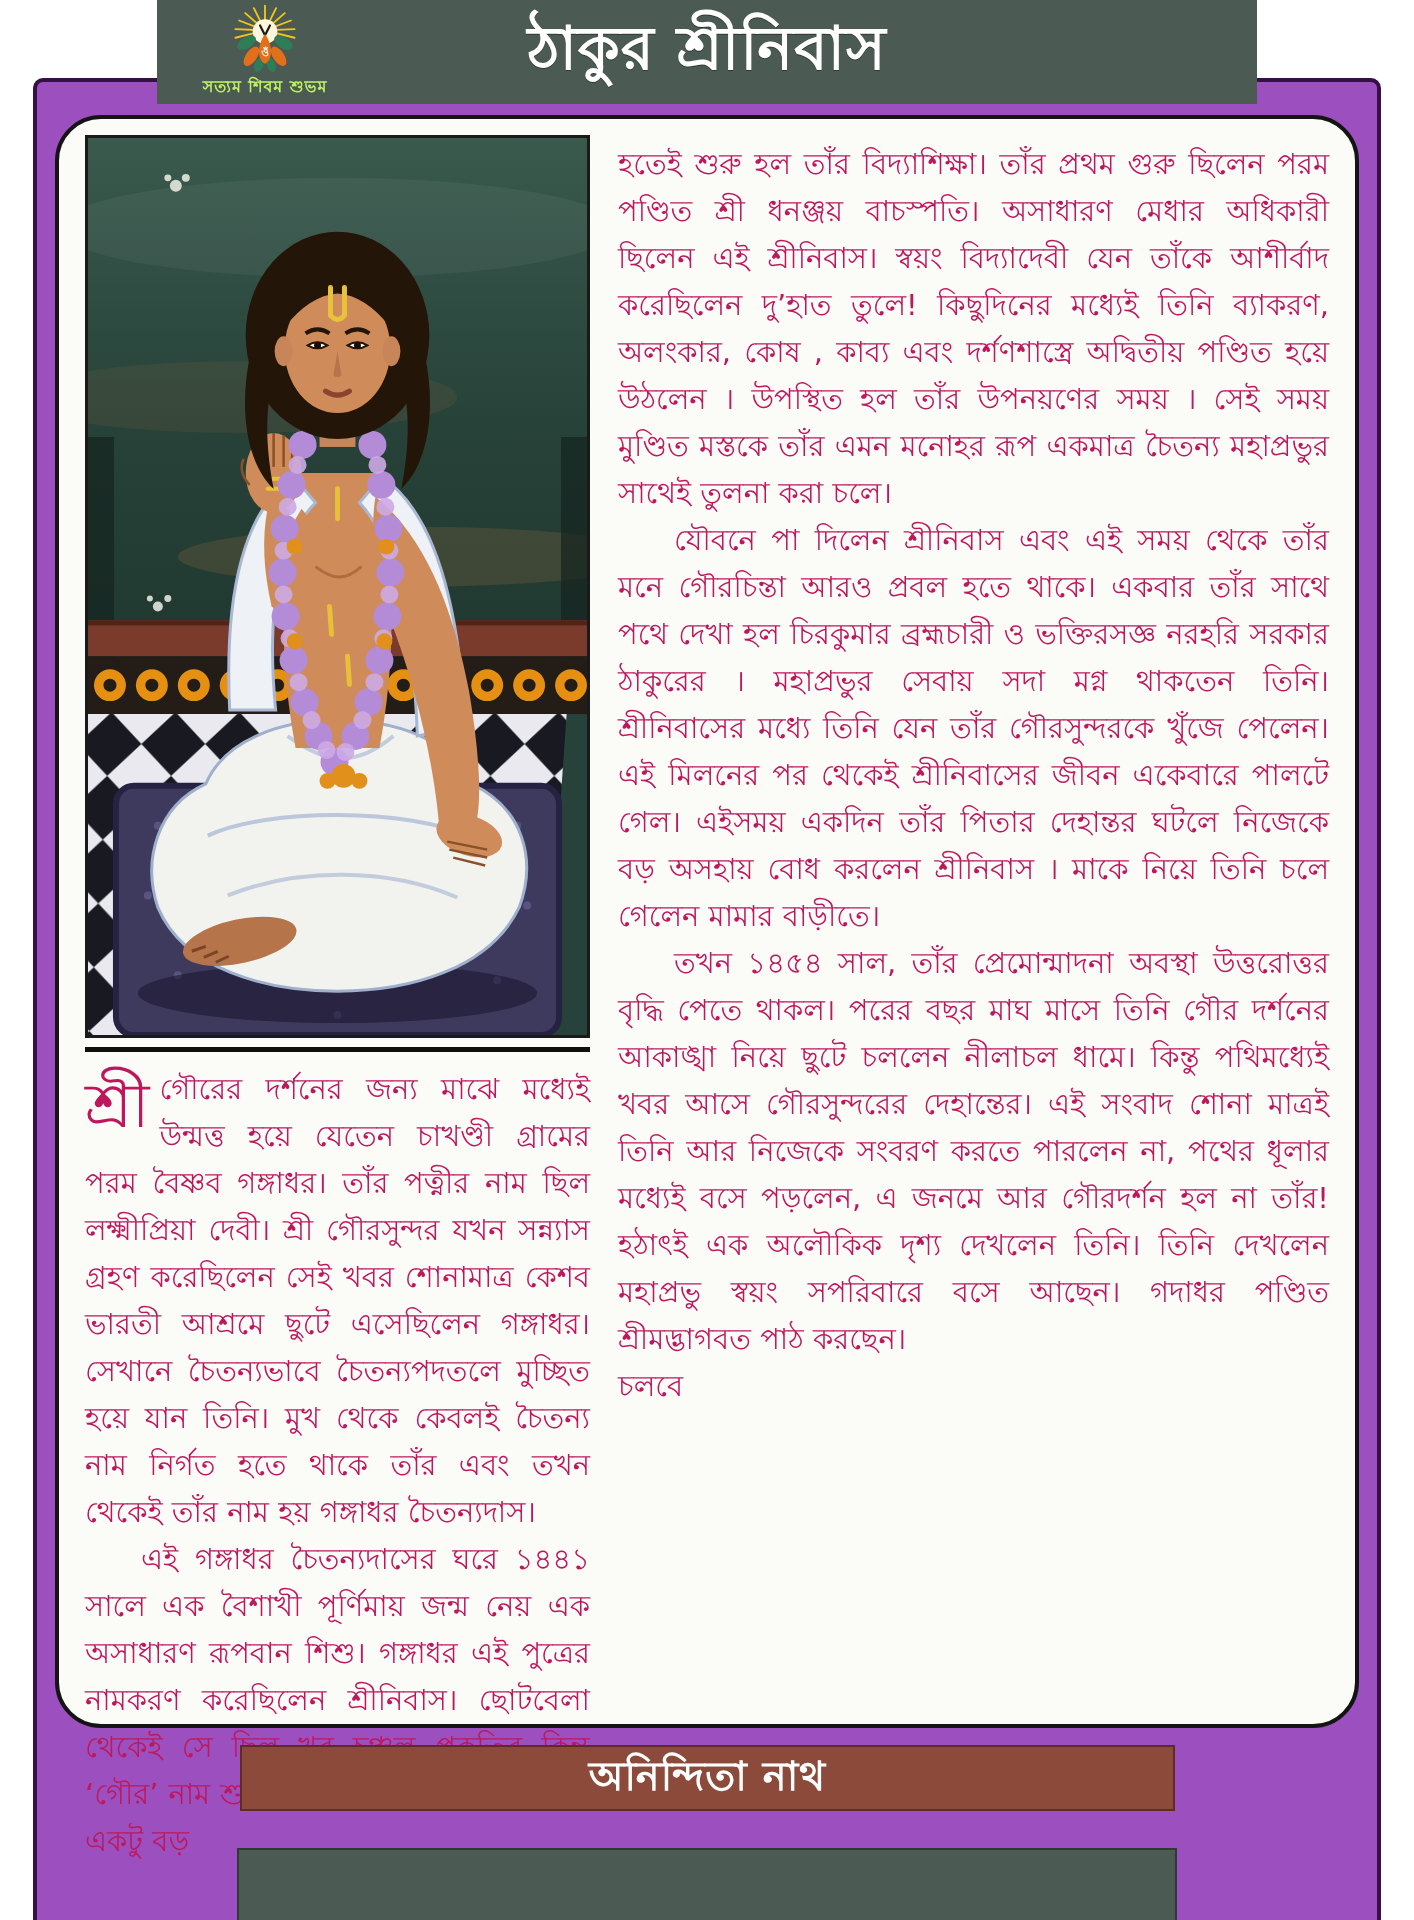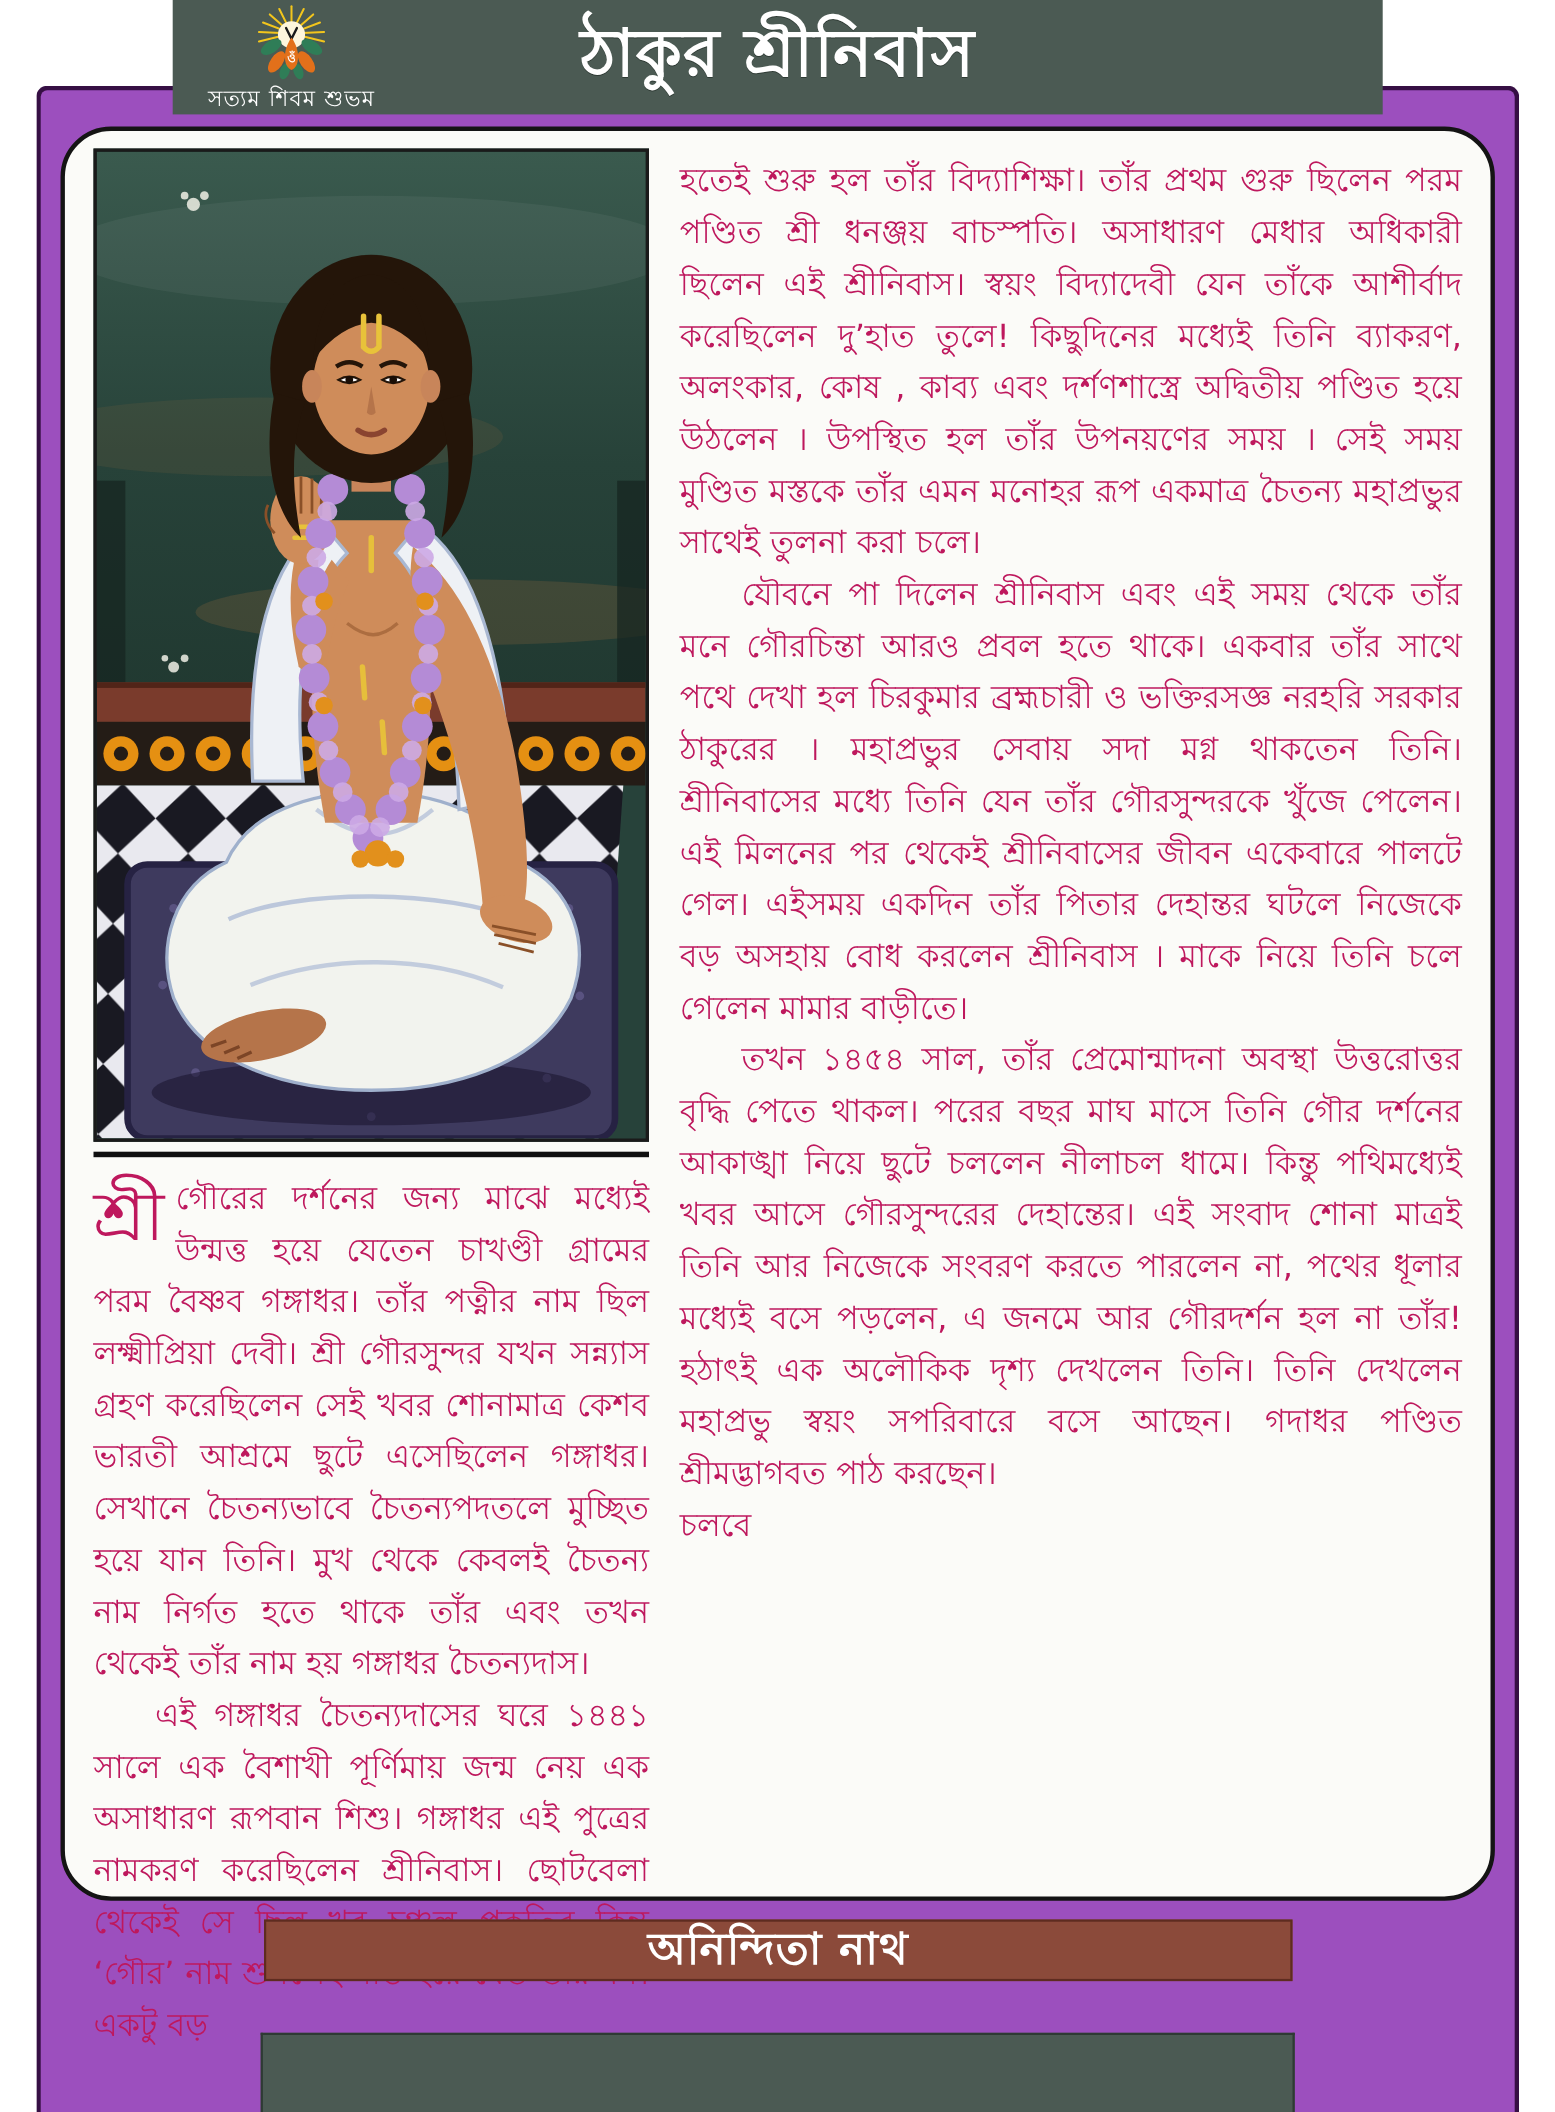--- a/index.html
+++ b/index.html
@@ -15,21 +15,21 @@
     position:absolute; left:157px; top:0; width:1100px; height:104px;
     background:#4b5a53; z-index:5;
     display:flex; align-items:center;
   }
   .logo-block {
     position:absolute; left:28px; top:2px; width:160px; height:100px;
     display:flex; flex-direction:column; align-items:center; justify-content:flex-start;
   }
   .logo-block svg { width:74px; height:74px; display:block; }
   .logo-caption {
-    color:#ffffff; font-size:20px; font-weight:normal; letter-spacing:1px;
+    color:#bef264; font-size:16px; font-weight:bold; letter-spacing:1px;
     margin-top:-2px; white-space:nowrap;
   }
   .header-title {
     width:100%; text-align:center; color:#ffffff; font-size:60px; font-weight:bold;
     letter-spacing:1px;
     text-shadow:0 1px 0 #2e3a34;
   }
   
   .frame {
     position:absolute; left:33px; top:78px; width:1348px; height:1842px;
@@ -56,21 +56,21 @@
   }
   .body-text p { margin:0; }
   .indent { text-indent:56px; }
   .dropcap {
     float:left; font-size:62px; line-height:72px; padding-right:10px; padding-top:4px;
     font-weight:normal;
   }
   .continuation { text-align:left; padding-right:14px; margin-top:2px; }
   
   .author-bar {
-    position:absolute; left:240px; top:1745px; width:935px; height:56px;
+    position:absolute; left:240px; top:1745px; width:935px; height:66px;
     background:#8b4a3a; border:2px solid #5e2c20; z-index:3;
     display:flex; align-items:center; justify-content:center;
   }
   .author-name { color:#ffffff; font-size:40px; font-weight:bold; letter-spacing:1px; }
   .bottom-strip {
     position:absolute; left:237px; top:1848px; width:940px; height:72px;
     background:#4b5a53; border:2px solid #2e3a34; border-bottom:none; z-index:3;
   }
 </style>
 </head>

